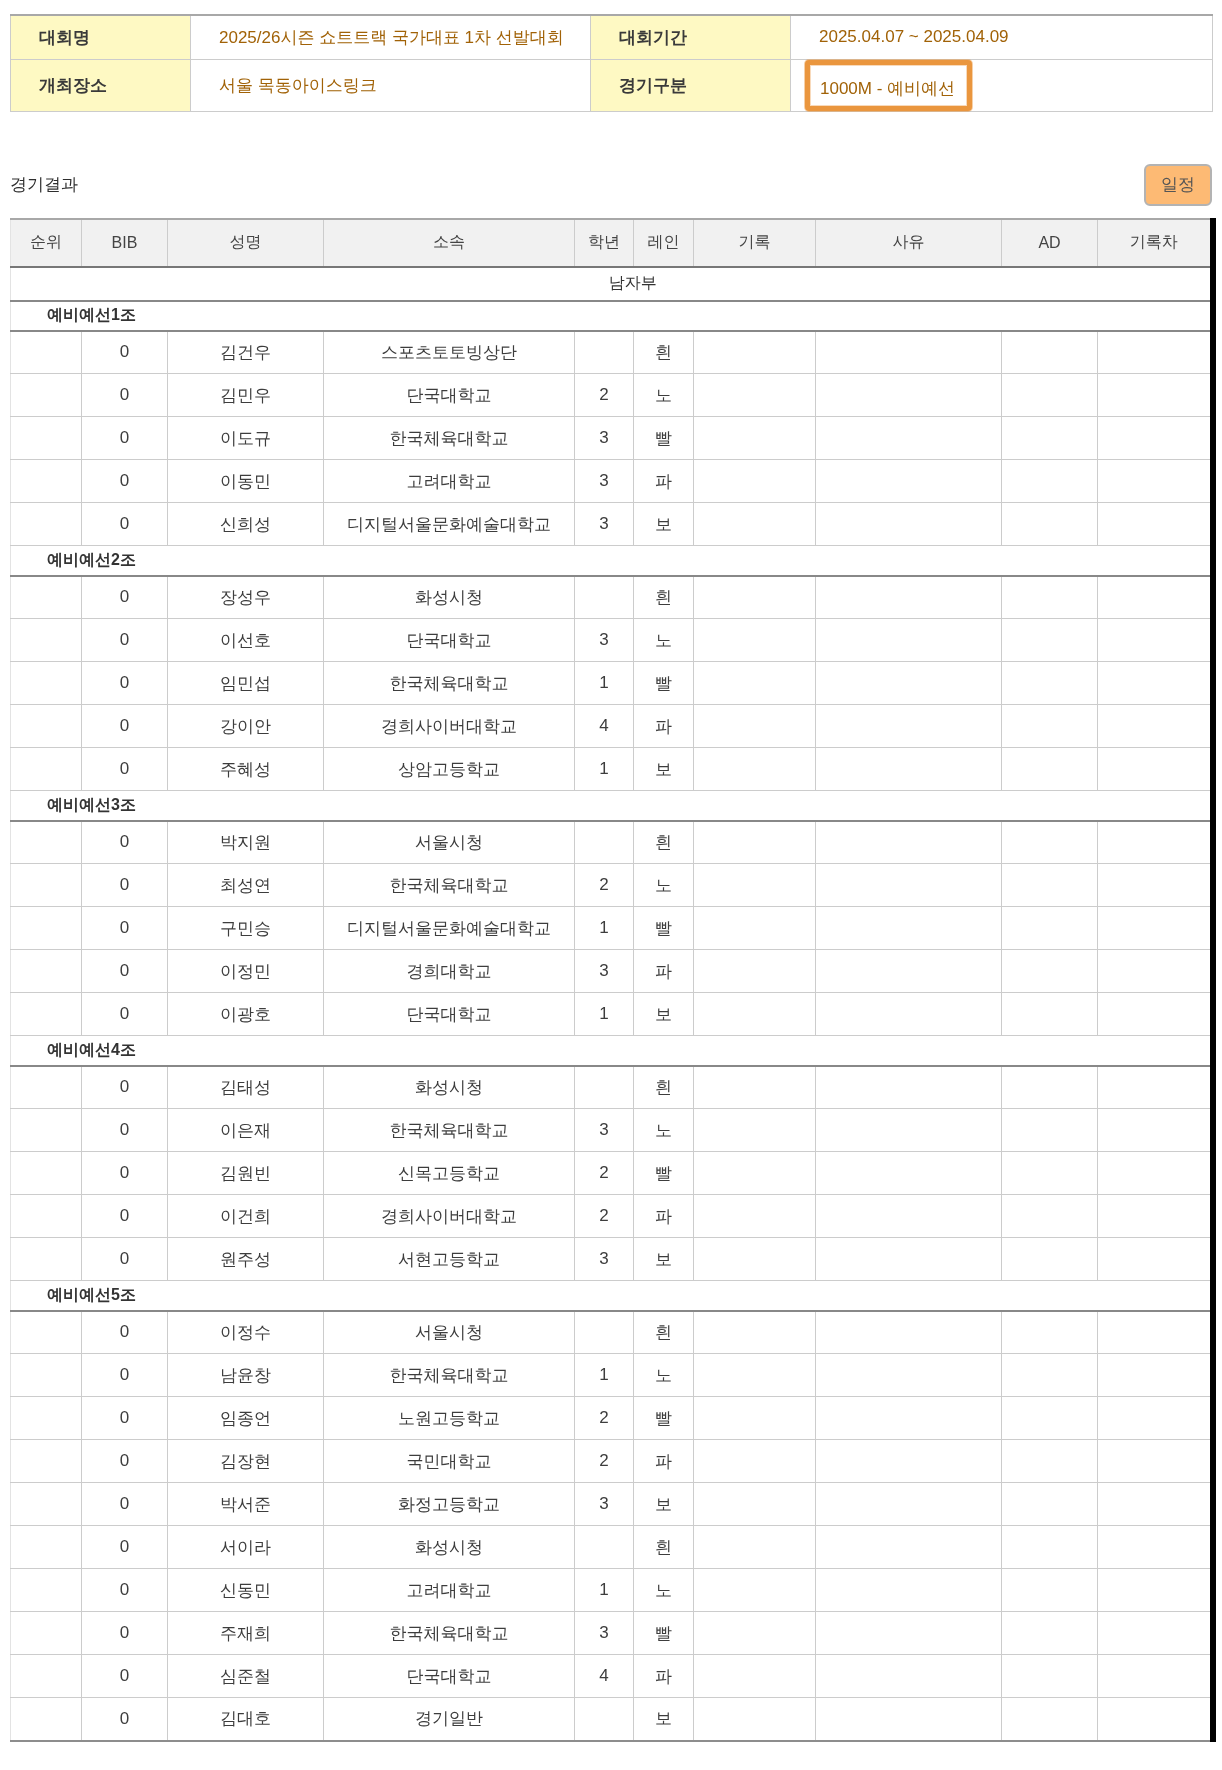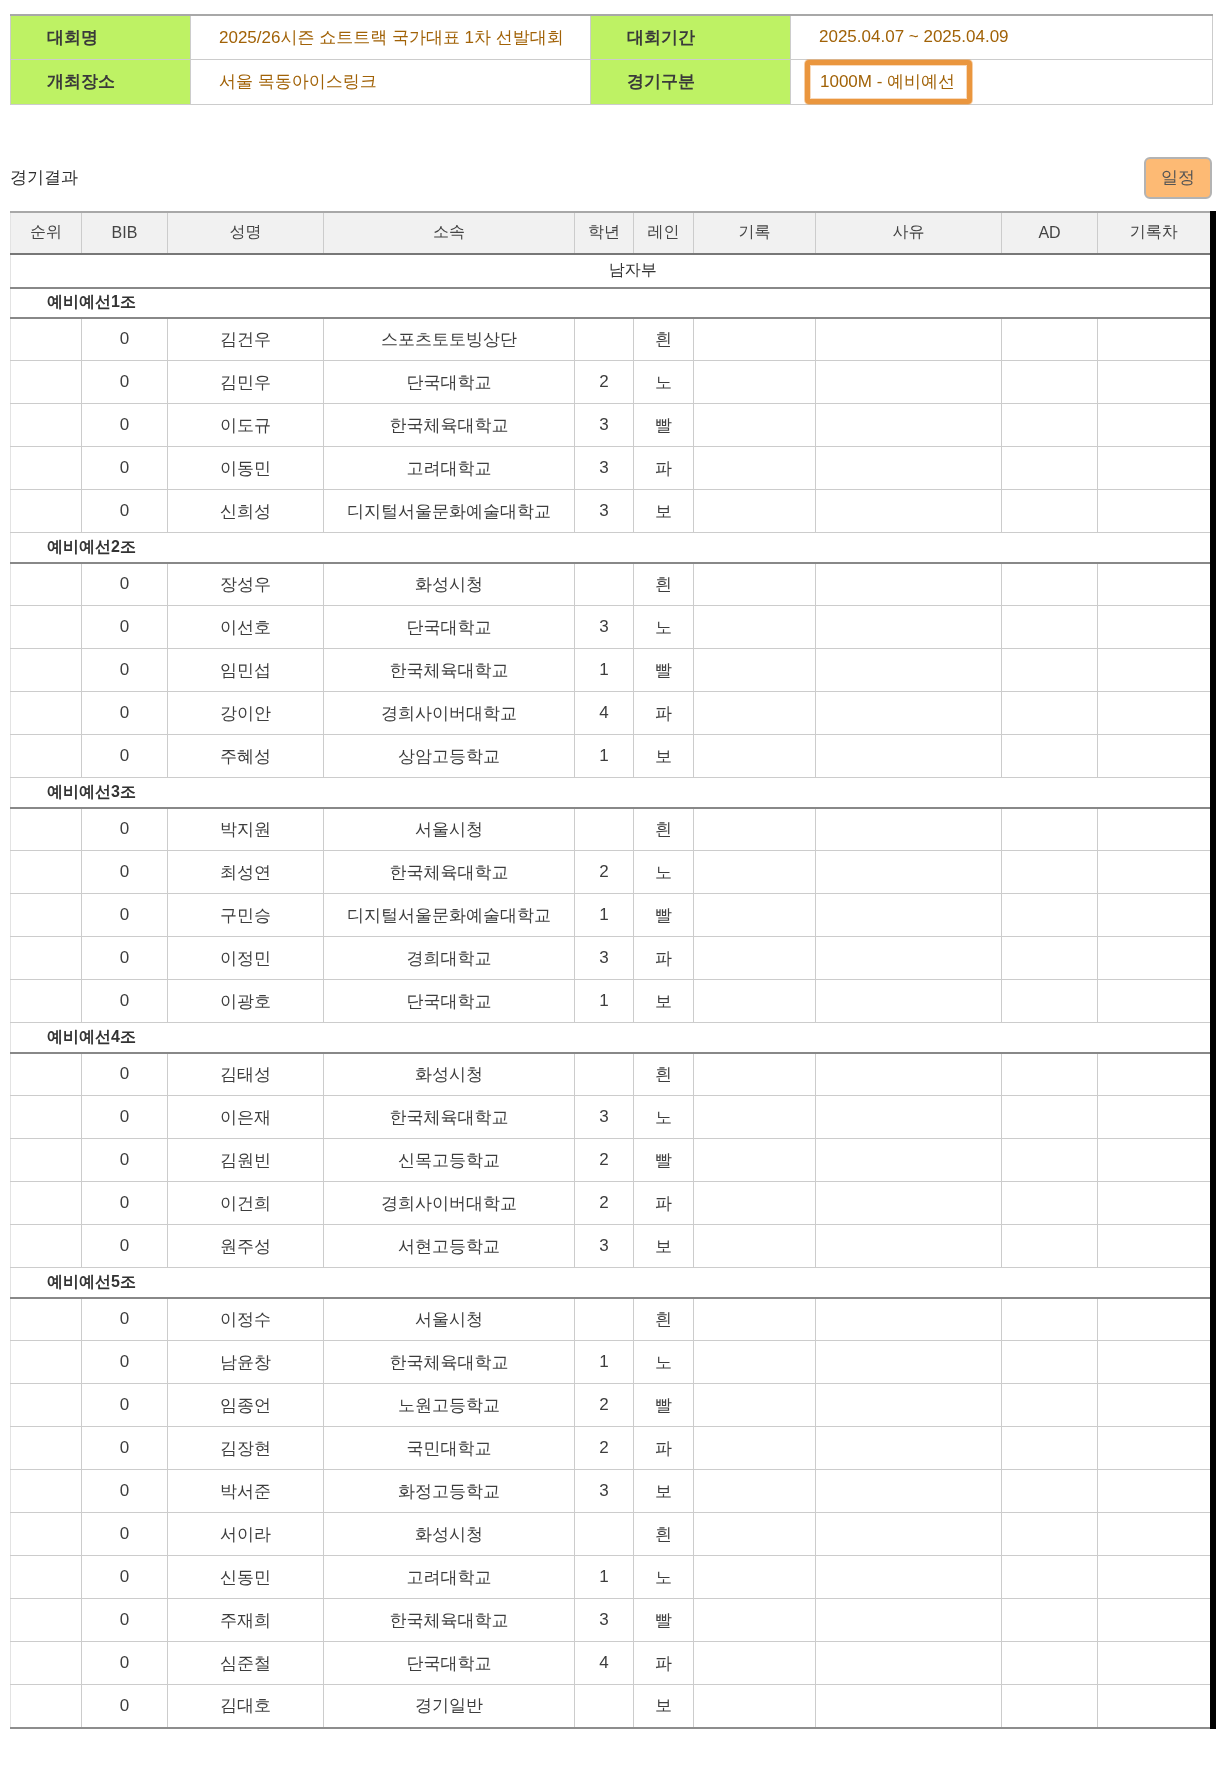--- a/index.html
+++ b/index.html
@@ -15,31 +15,31 @@
   table { border-collapse: collapse; table-layout: fixed; }
   .info-table { width: 1202px; }
   .info-table td {
     border: 1px solid #cccccc;
     height: 44px;
     vertical-align: middle;
     font-size: 17px;
   }
   .info-table tr:first-child td { border-top: 2px solid #a8a8a8; }
   .info-table .info-label {
-    background: #bef264;
-    padding-left: 36px;
+    background: #fef9c3;
+    padding-left: 28px;
     font-weight: 600;
     color: #3a3a3a;
   }
   .info-table .info-value { padding-left: 28px; color: #a16207; }
   .hl-box {
     display: inline-block;
     border: 5px solid #ea963e;
     border-radius: 4px;
-    padding: 5px 12px 6px 10px;
+    padding: 12px 12px 6px 10px;
     margin-left: -14px;
     background: #ffffff;
     box-shadow: 0 0 0 1px rgba(234,150,62,0.45), inset 0 0 0 1px rgba(234,150,62,0.35);
   }
 
   
   .results-bar {
     width: 1202px;
     margin-top: 52px;
     margin-bottom: 12px;
@@ -57,21 +57,21 @@
     border: 2px solid #b3b3b3;
     border-radius: 6px;
     padding: 7px 15px 8px 15px;
     cursor: pointer;
   }
 
   
   .results-table { width: 1202px; border-bottom: 2px solid #8d8d8d; }
   .results-table th {
     background: #f1f1f1;
-    height: 42px;
+    height: 48px;
     font-size: 16px;
     font-weight: normal;
     color: #444444;
     border: 1px solid #cccccc;
     border-top: 2px solid #a8a8a8;
     border-bottom: 2px solid #777777;
     vertical-align: middle;
   }
   .results-table td {
     border: 1px solid #cccccc;

